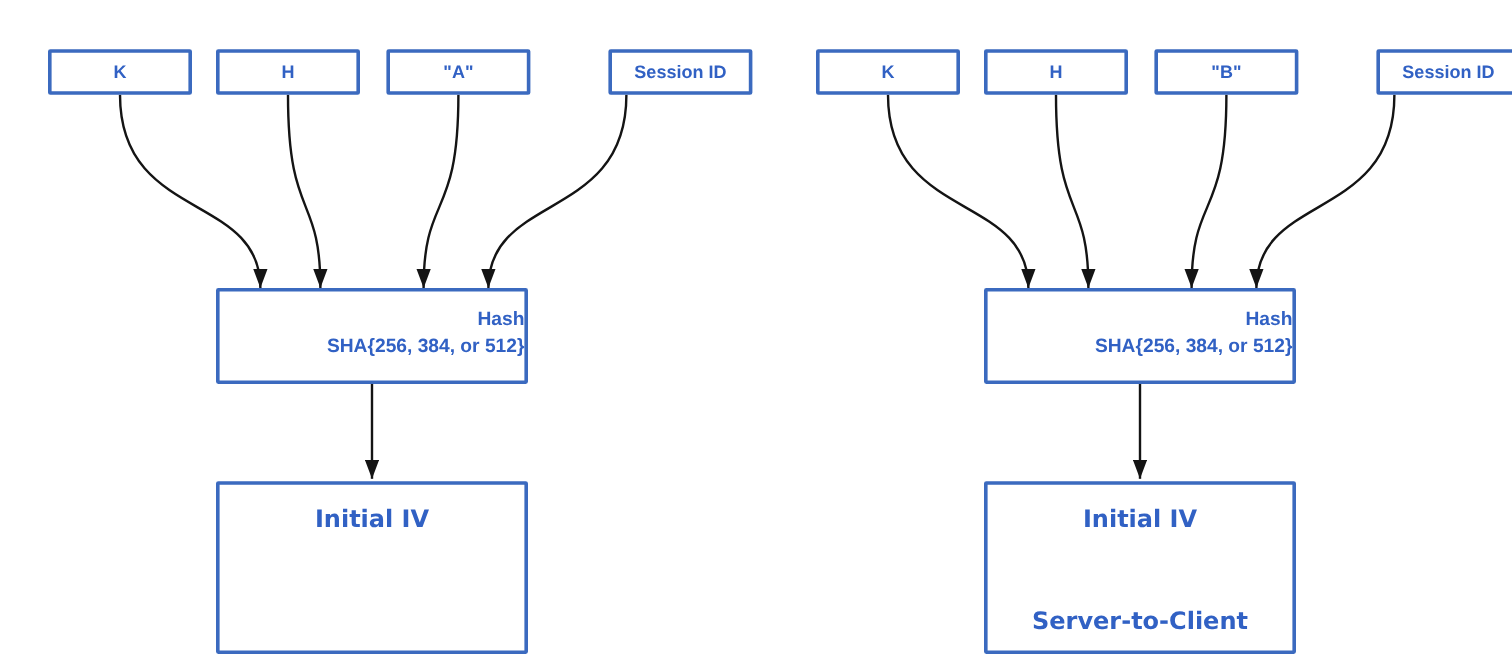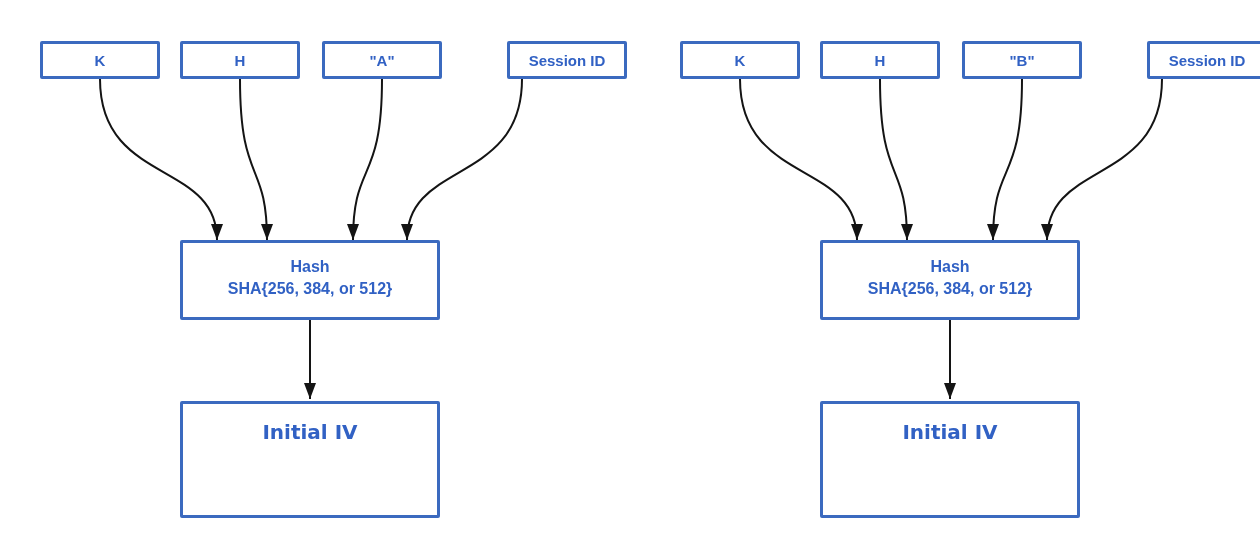--- a/index.html
+++ b/index.html
@@ -26,23 +26,23 @@
     border:3px solid var(--border);
     border-radius:2px;
     background:var(--background);
     color:var(--text);
     display:flex;flex-direction:column;
     align-items:center;justify-content:center;
     text-align:center;
     font-weight:bold;
   }
   .input-box{top:41px;width:120px;height:38px;font-size:15px;}
-  .hash-box{left:180px;top:240px;width:260px;height:80px;font-size:16px;line-height:22px;padding-bottom:4px;}
+  .hash-box{left:180px;top:240px;width:260px;height:80px;font-size:16px;line-height:22px;padding-bottom:4px;align-items:flex-end;}
   .output-box{
-    left:180px;top:401px;width:260px;height:117px;
+    left:180px;top:401px;width:260px;height:144px;
     font-family:"DejaVu Sans",sans-serif;
     font-size:20px;
     justify-content:space-between;
     padding:16px 0 13px 0;
   }
   .pos-1{left:40px;} .pos-2{left:180px;} .pos-3{left:322px;} .pos-4{left:462px;margin-left:45px;}
 </style>
 </head>
 <body>
 
@@ -112,16 +112,17 @@
       <span>Session ID</span>
     </div>
 
     <div class="node hash-box">
       <div>Hash</div>
       <div>SHA{256, 384, or 512}</div>
     </div>
 
     <div class="node output-box">
       <div>Initial IV</div>
+      <div>Server-to-Client</div>
     </div>
   </section>
 
 </div>
 
 </body></html>

